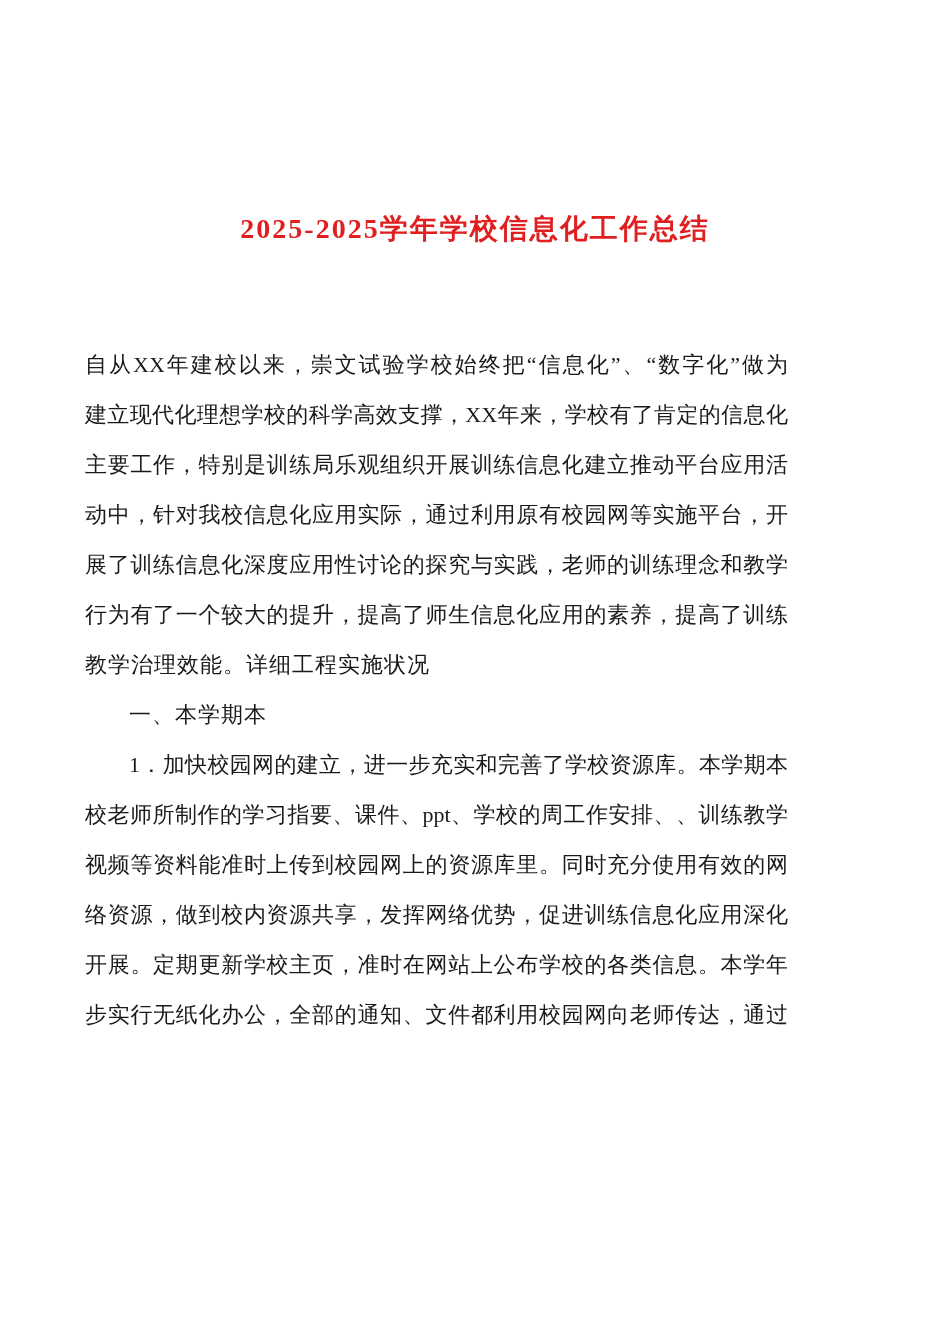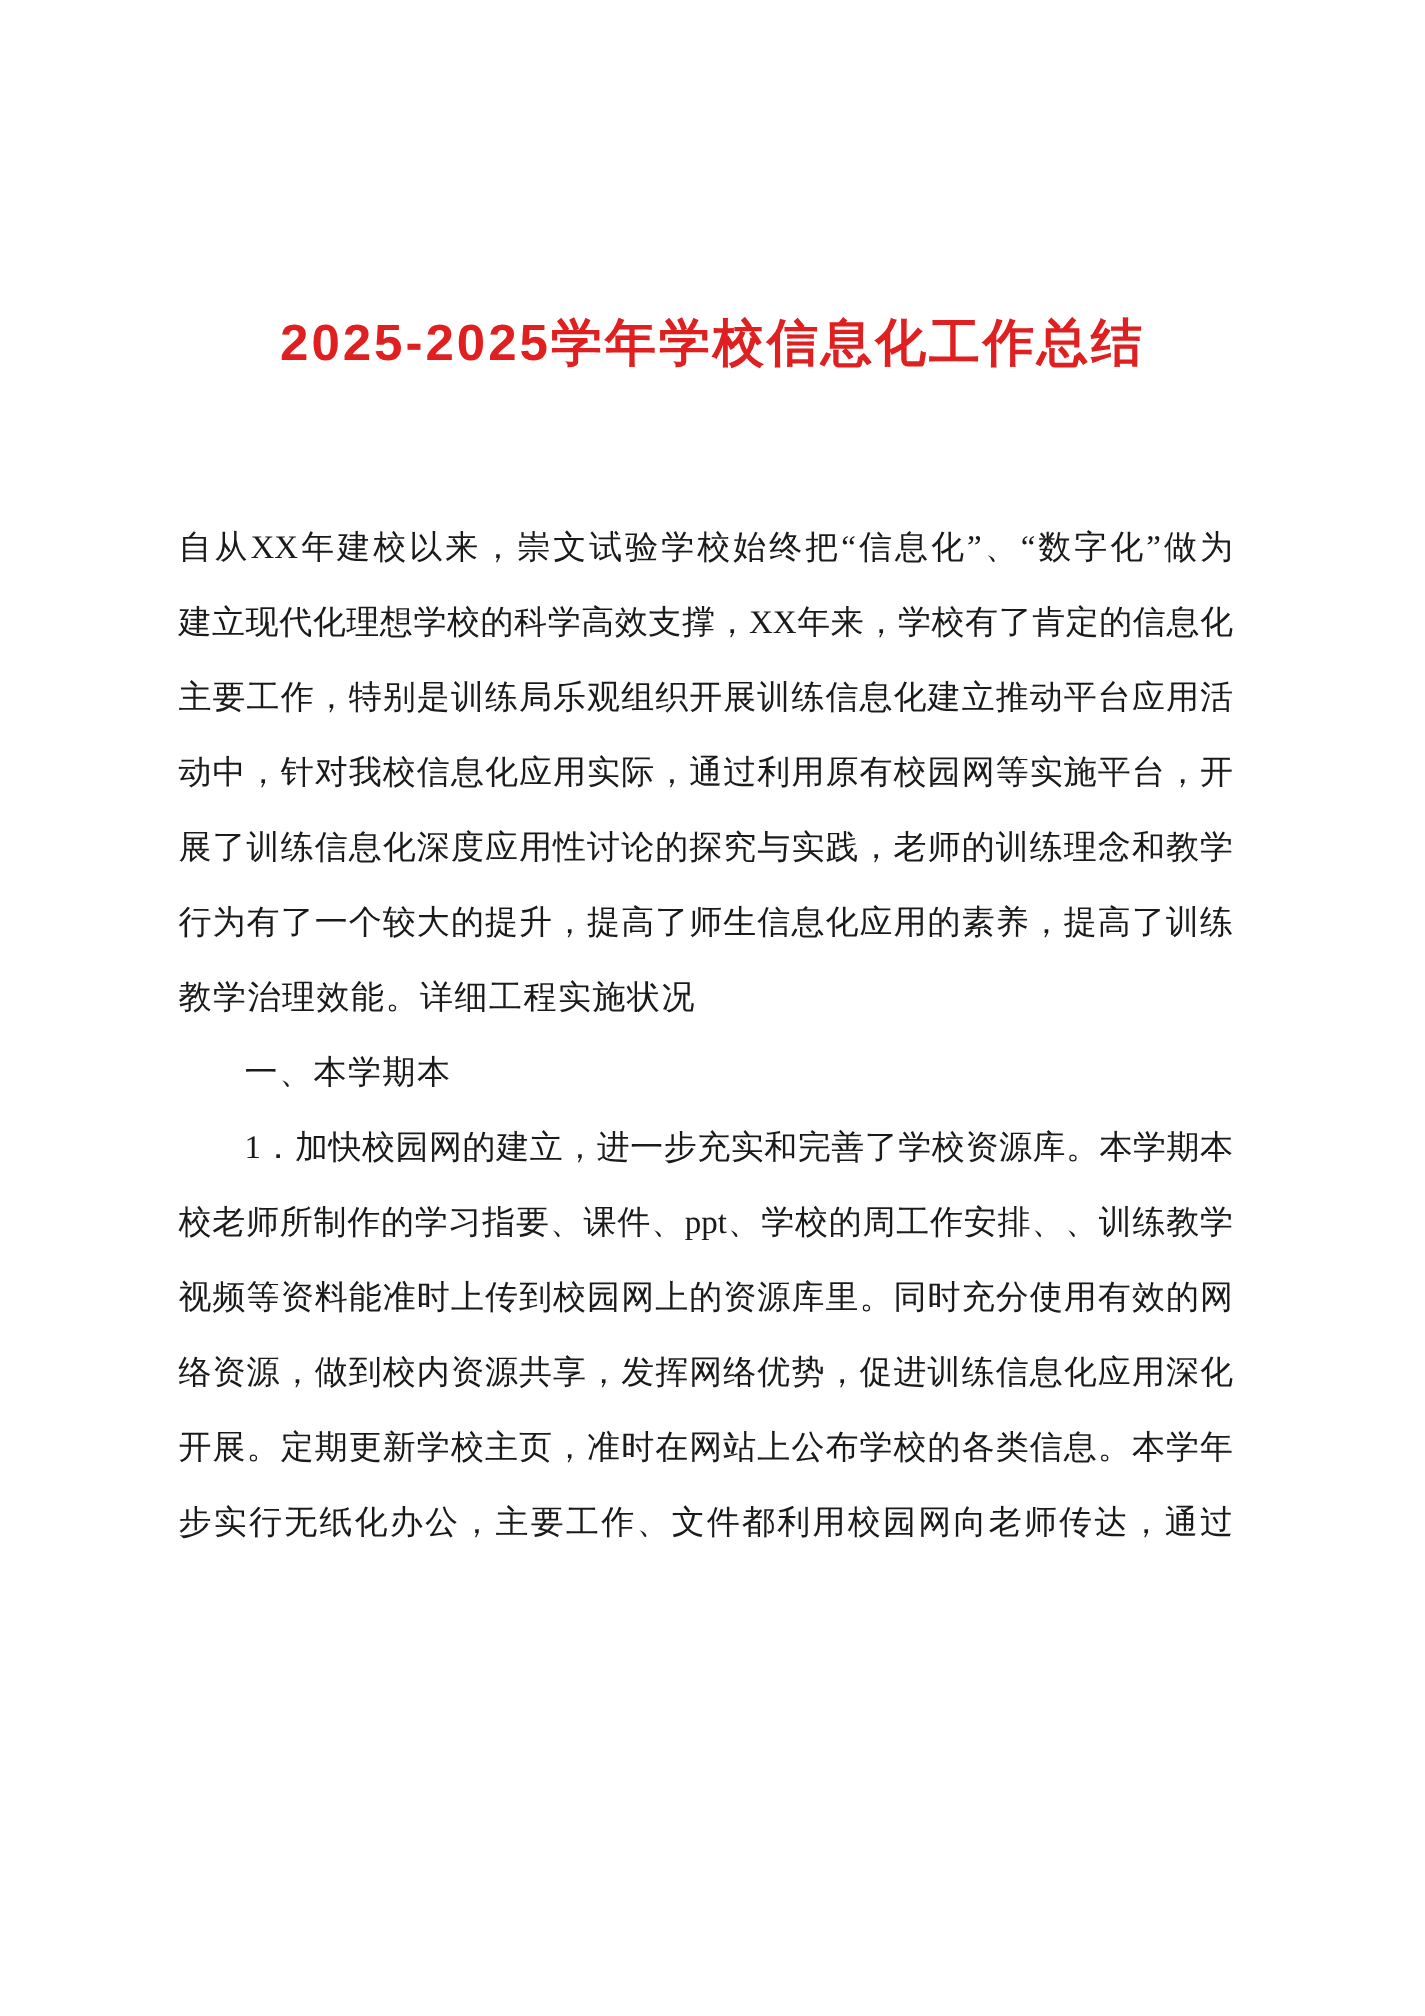--- a/index.html
+++ b/index.html
@@ -16,30 +16,30 @@
   .page {
     width: 950px;
     height: 1344px;
     box-sizing: border-box;
     padding-top: 207px;
     background: #ffffff;
   }
   .doc-title {
     margin: 0;
     text-align: center;
-    font-size: 34px;
+    font-size: 28px;
     line-height: 44px;
     font-weight: bold;
     letter-spacing: 2px;
     color: #e02020; 
-    font-family: Liberation Sans, sans-serif;
+    font-family: Liberation Serif, serif;
   }
   .doc-body {
     margin-top: 89px;
-    margin-left: 119px;
+    margin-left: 85px;
     width: 703px;
     color: #1a1a1a;
     font-size: 22px;
   }
   .line {
     height: 50px;
     line-height: 50px;
     white-space: nowrap;
     letter-spacing: 1px;
   }
@@ -67,15 +67,15 @@
     <div class="line just">动中，针对我校信息化应用实际，通过利用原有校园网等实施平台，开</div>
     <div class="line just">展了训练信息化深度应用性讨论的探究与实践，老师的训练理念和教学</div>
     <div class="line just">行为有了一个较大的提升，提高了师生信息化应用的素养，提高了训练</div>
     <div class="line">教学治理效能。详细工程实施状况</div>
     <div class="line indent">一、本学期本</div>
     <div class="line just indent">1．加快校园网的建立，进一步充实和完善了学校资源库。本学期本</div>
     <div class="line just">校老师所制作的学习指要、课件、ppt、学校的周工作安排、、训练教学</div>
     <div class="line just">视频等资料能准时上传到校园网上的资源库里。同时充分使用有效的网</div>
     <div class="line just">络资源，做到校内资源共享，发挥网络优势，促进训练信息化应用深化</div>
     <div class="line just">开展。定期更新学校主页，准时在网站上公布学校的各类信息。本学年</div>
-    <div class="line just">步实行无纸化办公，主要工作、文件都利用校园网向老师传达，通过</div>
+    <div class="line just">步实行无纸化办公，全部的通知、文件都利用校园网向老师传达，通过</div>
   </div>
 </div>
 
 </body></html>

